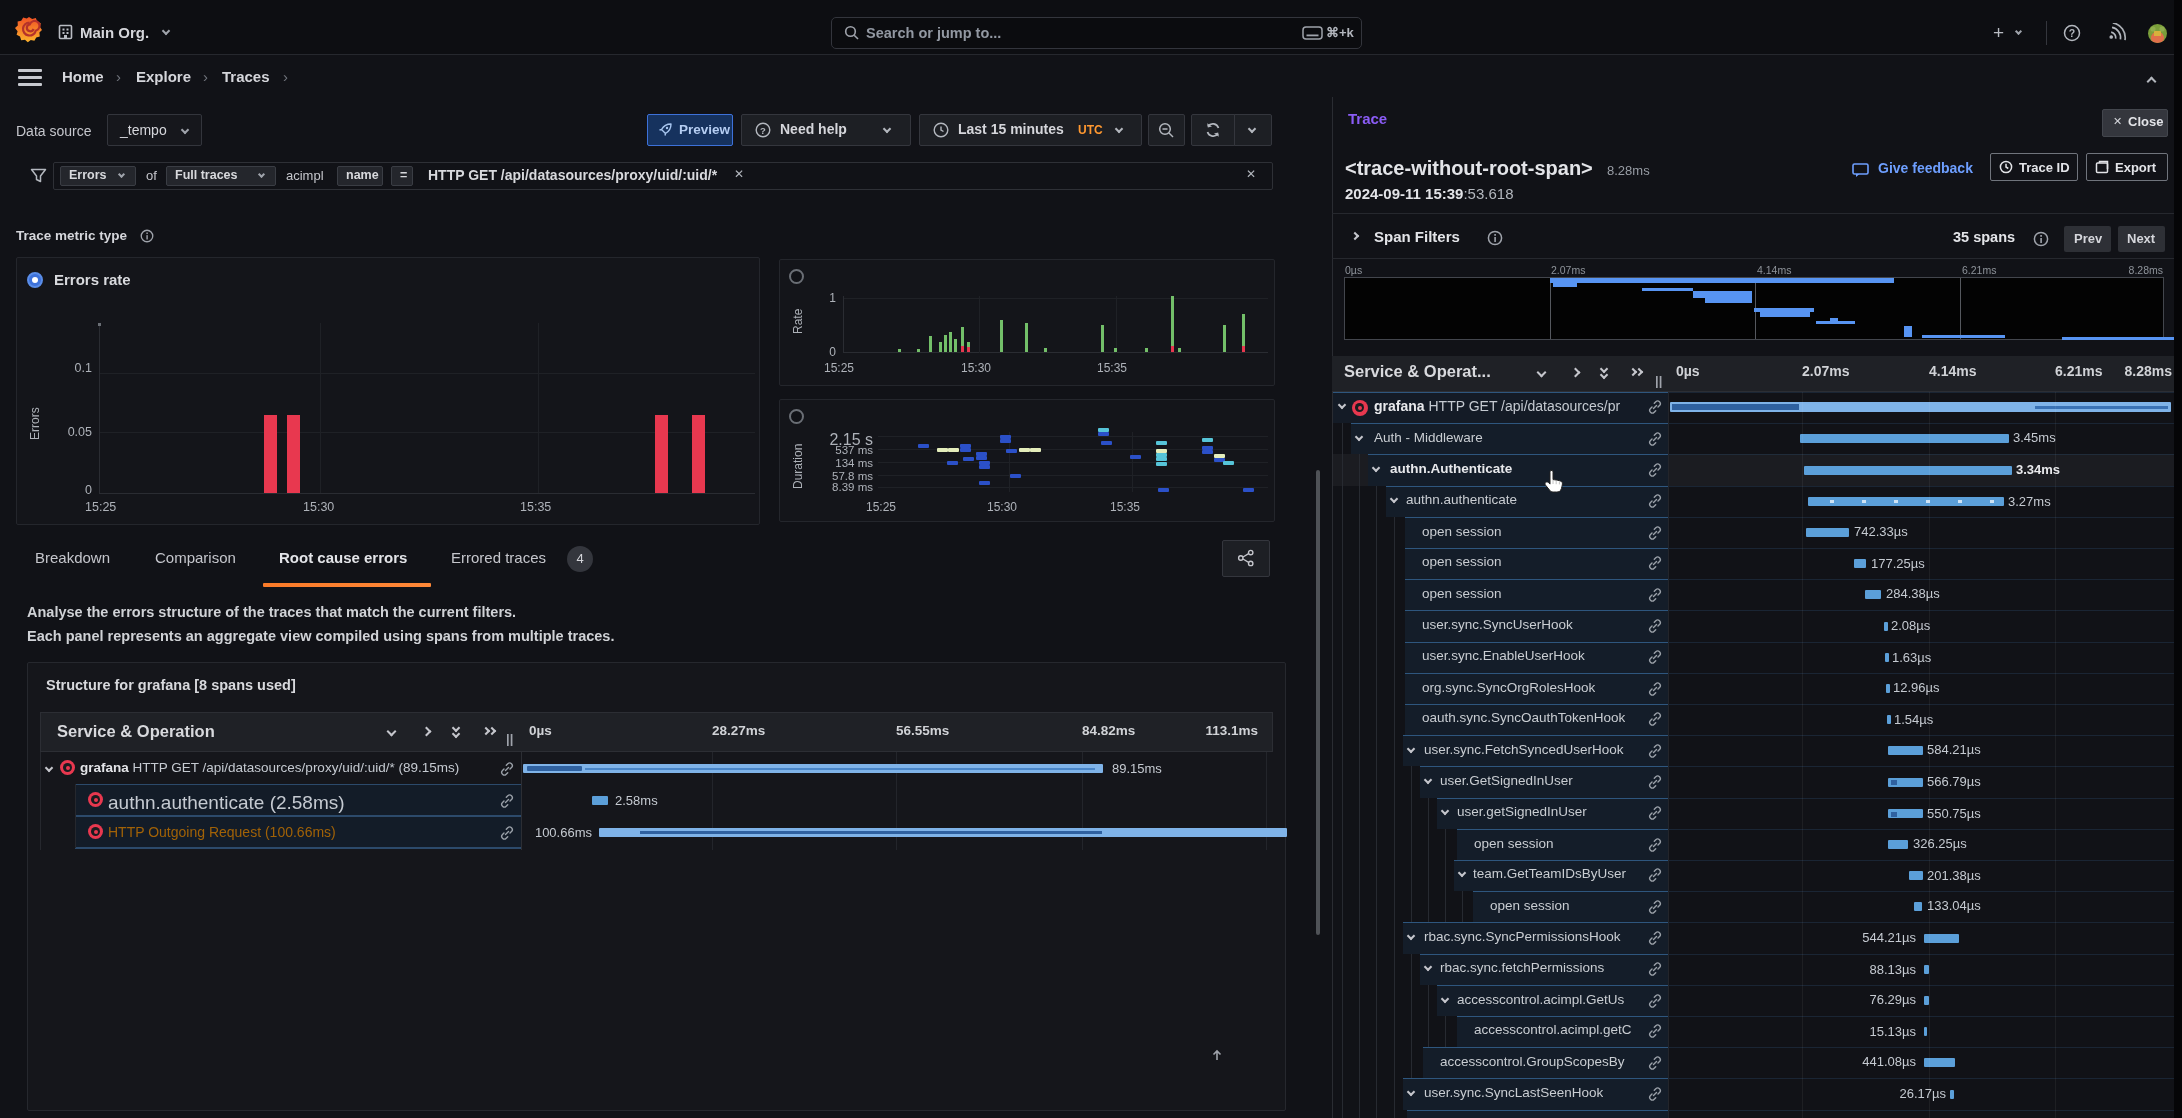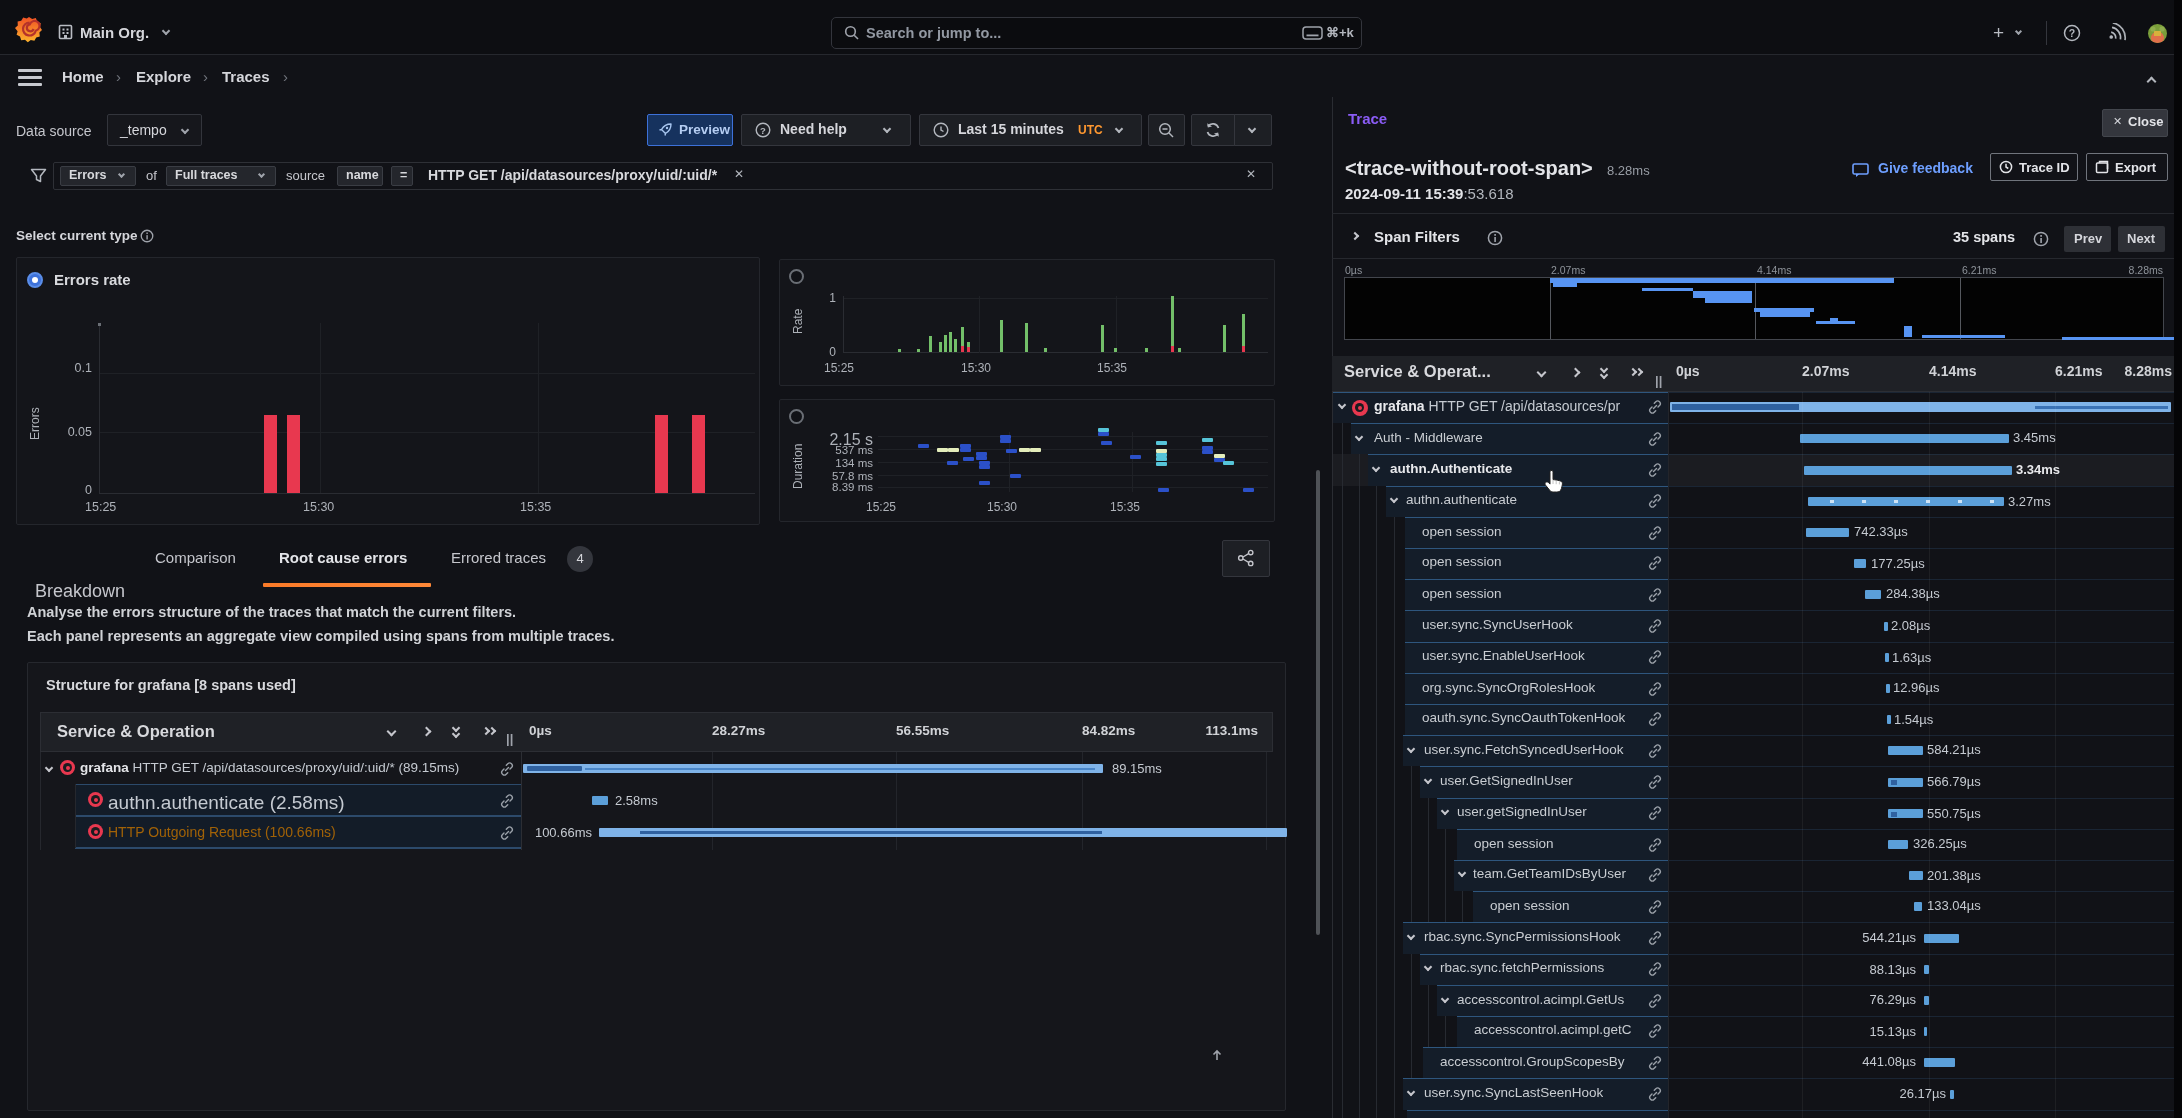--- a/index.html
+++ b/index.html
@@ -142,29 +142,29 @@
       <path d="M1.5 1.5 H15.5 L10.5 8 V13.5 L6.5 11.5 V8z" stroke="#b3b7be" stroke-width="1.5" fill="none" stroke-linejoin="round"></path>
     </svg>
 <div class="abs" style="left:53px;top:162px;width:1220px;height:28px;border:1px solid #2e3036;border-radius:2px"></div>
 <div class="abs" style="left:60px;top:166px;width:76px;height:20px;background:#24262c;border:1px solid #3a3d44;border-radius:2px"></div>
 <div class="txt" style="left:69px;top:168px;font-size:12.5px;color:#d8d9dd;font-weight:bold;">Errors</div>
 <div class="cv" style="left:119px;top:172px;width:5px;height:5px;border-color:#9fa3ab;border-width:0 0 2px 2px;transform:rotate(-45deg)"></div>
 <div class="txt" style="left:146px;top:168px;font-size:13px;color:#c5c6cc;">of</div>
 <div class="abs" style="left:166px;top:166px;width:110px;height:20px;background:#24262c;border:1px solid #3a3d44;border-radius:2px"></div>
 <div class="txt" style="left:175px;top:168px;font-size:12.5px;color:#d8d9dd;font-weight:bold;">Full traces</div>
 <div class="cv" style="left:259px;top:172px;width:5px;height:5px;border-color:#9fa3ab;border-width:0 0 2px 2px;transform:rotate(-45deg)"></div>
-<div class="txt" style="left:286px;top:168px;font-size:13px;color:#c5c6cc;">source</div>
+<div class="txt" style="left:286px;top:168px;font-size:13px;color:#c5c6cc;">acimpl</div>
 <div class="abs" style="left:337px;top:166px;width:46px;height:20px;background:#24262c;border:1px solid #3a3d44;border-radius:2px"></div>
 <div class="txt" style="left:346px;top:168px;font-size:12.5px;color:#d8d9dd;font-weight:bold;">name</div>
 <div class="abs" style="left:391px;top:166px;width:22px;height:20px;background:#24262c;border:1px solid #3a3d44;border-radius:2px"></div>
 <div class="txt" style="left:400px;top:168px;font-size:12.5px;color:#d8d9dd;font-weight:bold;">=</div>
 <div class="txt" style="left:428px;top:167px;font-size:14px;color:#d8d9dd;font-weight:bold;">HTTP GET /api/datasources/proxy/uid/:uid/*</div>
 <div class="txt" style="left:734px;top:167px;font-size:12px;color:#b3b7be;">✕</div>
 <div class="txt" style="left:1246px;top:167px;font-size:12px;color:#b3b7be;">✕</div>
-<div class="txt" style="left:16px;top:228px;font-size:13.5px;color:#d5d6db;font-weight:bold;">Select current type</div>
+<div class="txt" style="left:16px;top:228px;font-size:13.5px;color:#d5d6db;font-weight:bold;">Trace metric type</div>
 <svg class="abs" style="left:140px;top:229px" width="14" height="14" viewBox="0 0 16 16">
       <circle cx="8" cy="8" r="6.6" stroke="#9fa3ab" stroke-width="1.5" fill="none"></circle>
       <rect x="7.3" y="7" width="1.6" height="5" fill="#9fa3ab"></rect>
       <rect x="7.3" y="4" width="1.6" height="1.8" fill="#9fa3ab"></rect>
     </svg>
 <div class="abs" style="left:16px;top:257px;width:744px;height:268px;background:#14151a;border:1px solid #24262c;border-radius:2px"></div>
 <div class="abs" style="left:27px;top:272px;width:16px;height:16px;border-radius:50%;background:#3d71d9;border:2px solid #5a8de8"></div>
 <div class="abs" style="left:32px;top:277px;width:6px;height:6px;border-radius:50%;background:#fff"></div>
 <div class="txt" style="left:54px;top:271px;font-size:15px;color:#d8d9dd;font-weight:bold;">Errors rate</div>
 <div class="txt" style="right:2090px;top:361px;font-size:12.5px;color:#aeb2b9;">0.1</div>
@@ -267,21 +267,21 @@
 <div class="abs" style="left:1156px;top:457px;width:11px;height:4px;background:#56c4d8;border-radius:1px"></div>
 <div class="abs" style="left:1156px;top:462px;width:11px;height:4px;background:#56c4d8;border-radius:1px"></div>
 <div class="abs" style="left:1158px;top:488px;width:11px;height:4px;background:#2b50c8;border-radius:1px"></div>
 <div class="abs" style="left:1202px;top:438px;width:11px;height:4px;background:#56c4d8;border-radius:1px"></div>
 <div class="abs" style="left:1202px;top:446px;width:11px;height:4px;background:#2b50c8;border-radius:1px"></div>
 <div class="abs" style="left:1202px;top:450px;width:11px;height:4px;background:#2b50c8;border-radius:1px"></div>
 <div class="abs" style="left:1214px;top:454px;width:11px;height:4px;background:#e4edbb;border-radius:1px"></div>
 <div class="abs" style="left:1214px;top:458px;width:11px;height:4px;background:#2b50c8;border-radius:1px"></div>
 <div class="abs" style="left:1223px;top:461px;width:11px;height:4px;background:#56c4d8;border-radius:1px"></div>
 <div class="abs" style="left:1243px;top:488px;width:11px;height:4px;background:#2b50c8;border-radius:1px"></div>
-<div class="txt" style="left:35px;top:549px;font-size:18px;color:#c5c6cc;margin-top:32px;">Breakdown</div>
+<div class="txt" style="left:35px;top:549px;font-size:15px;color:#c5c6cc;">Breakdown</div>
 <div class="txt" style="left:155px;top:549px;font-size:15px;color:#c5c6cc;">Comparison</div>
 <div class="txt" style="left:279px;top:549px;font-size:15px;color:#e3e4e8;font-weight:bold;">Root cause errors</div>
 <div class="txt" style="left:451px;top:549px;font-size:15px;color:#c5c6cc;">Errored traces</div>
 <div class="abs" style="left:567px;top:546px;width:26px;height:26px;border-radius:50%;background:#34363d;text-align:center;line-height:26px;font-size:13px;color:#d5d6db">4</div>
 <div class="abs" style="left:263px;top:583px;width:168px;height:4px;background:linear-gradient(90deg,#fa7a28,#ff8838);border-radius:1px"></div>
 <div class="abs" style="left:1222px;top:540px;width:48px;height:37px;background:#1d1f24;border:1px solid #34363d;border-radius:2px"></div>
 <svg class="abs" style="left:1237px;top:549px" width="18" height="18" viewBox="0 0 18 18">
       <g fill="none" stroke="#c5c6cc" stroke-width="1.4">
         <circle cx="13.7" cy="3.6" r="2.2"></circle>
         <circle cx="3.8" cy="9" r="2.2"></circle>

